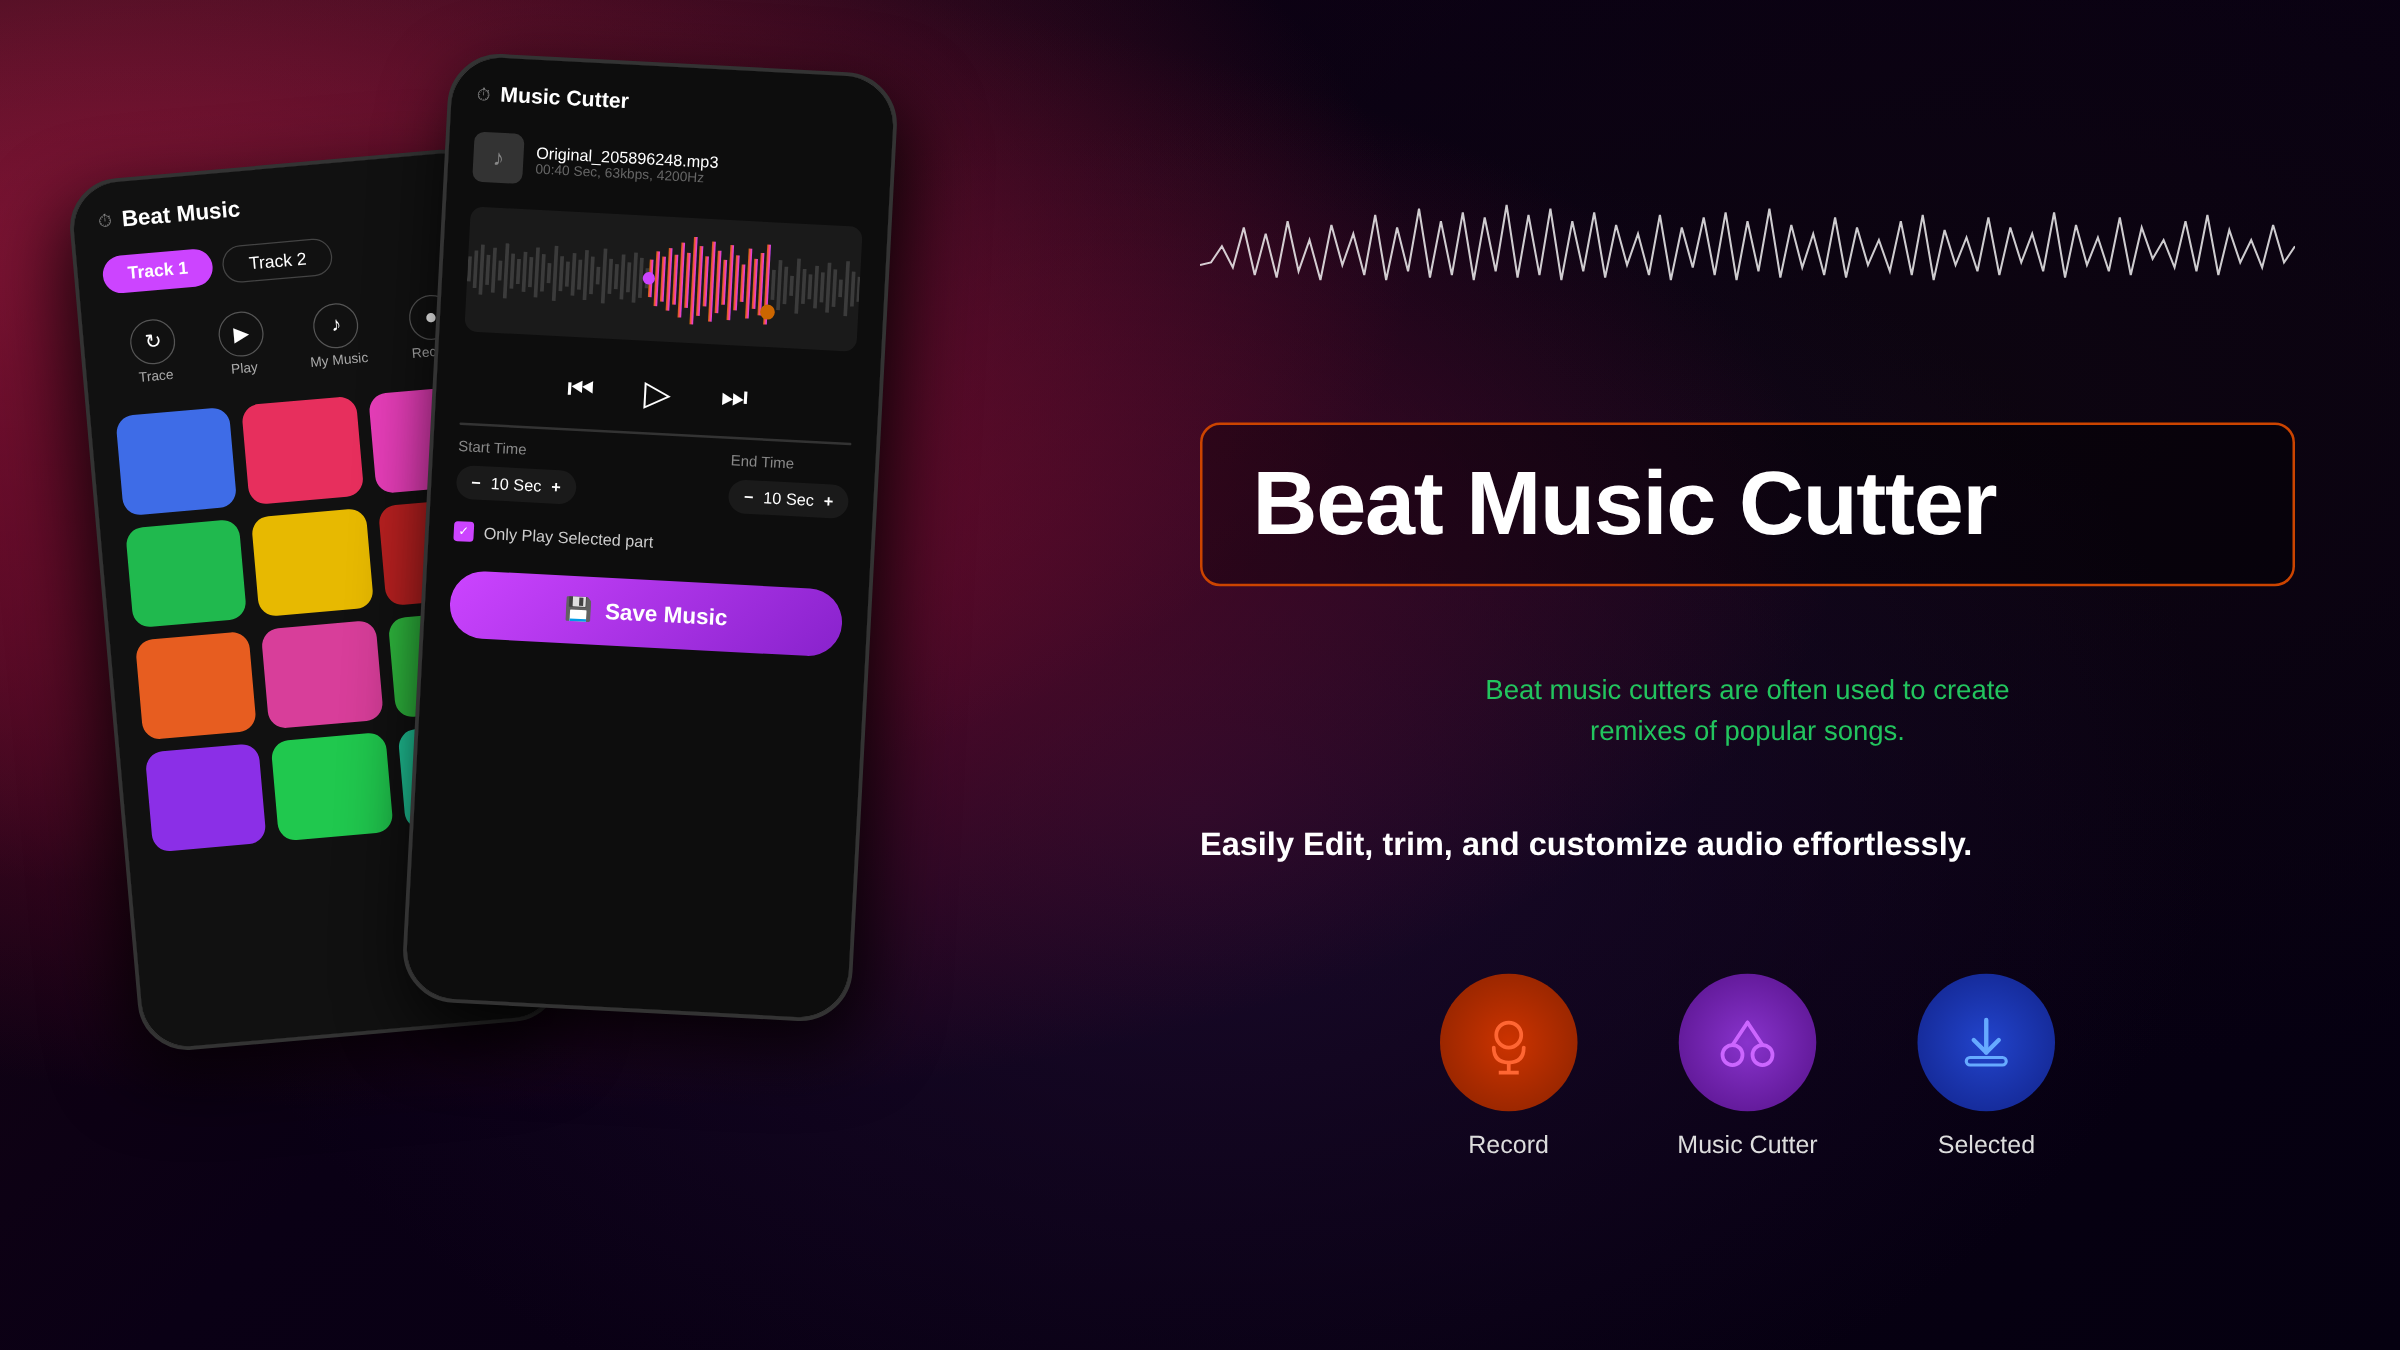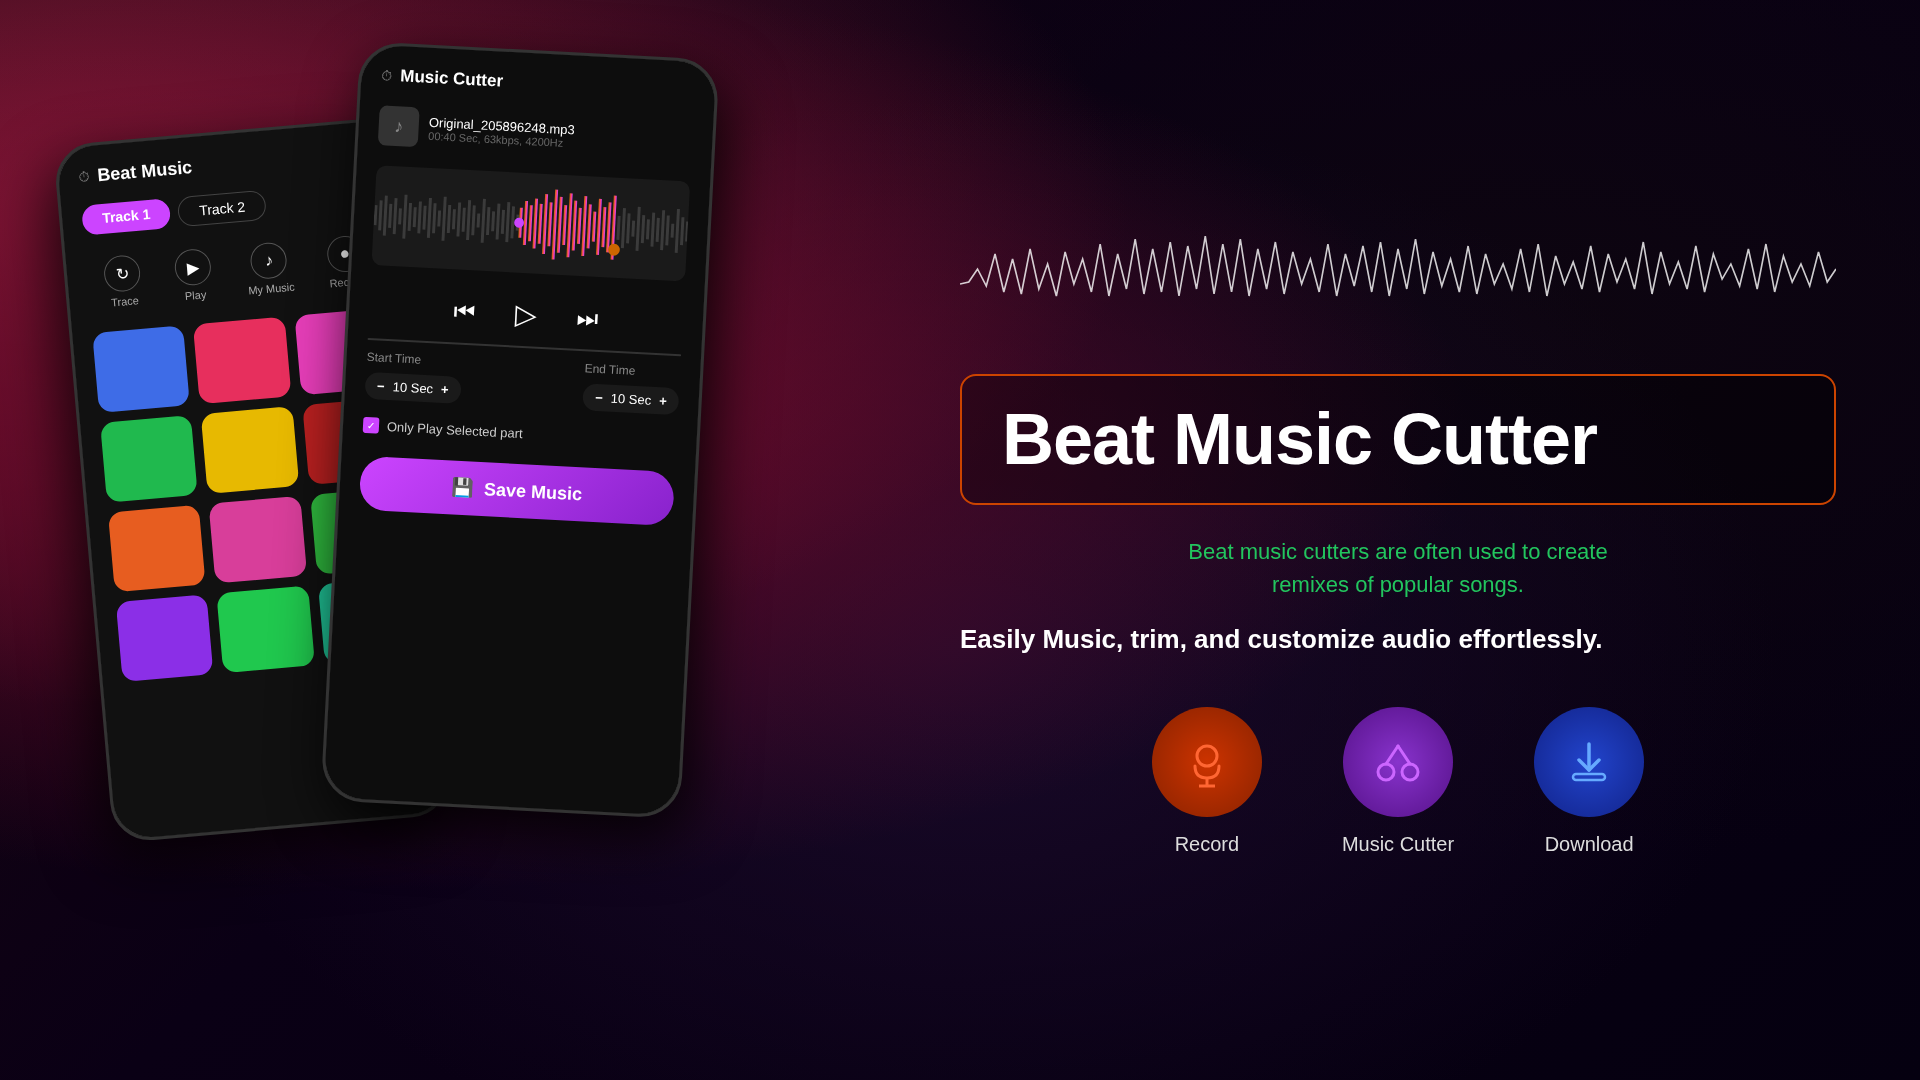--- a/index.html
+++ b/index.html
@@ -327,20 +327,21 @@
     .right-section {
       position: absolute;
       right: 0;
       top: 0;
       width: 1060px;
       height: 1080px;
       display: flex;
       flex-direction: column;
       justify-content: center;
       padding: 60px 84px 60px 100px;
+      gap: 36px;
     }
 
     
     .waveform-graphic {
       width: 100%;
       height: 120px;
       margin-bottom: 30px;
     }
 
     .waveform-graphic svg {
@@ -634,21 +635,21 @@
   </div>
 
   <div class="title-box">
     <div class="main-title">Beat Music Cutter</div>
   </div>
 
   <div class="subtitle-text">
     Beat music cutters are often used to create<br>remixes of popular songs.
   </div>
 
-  <div class="highlight-text">Easily Music, trim, and customize audio effortlessly.</div>
+  <div class="highlight-text">Easily Edit, trim, and customize audio effortlessly.</div>
 
   <div class="features-row">
 
     <div class="feature-item">
       <div class="feature-icon-circle feature-icon-record">
         <svg width="52" height="52" viewBox="0 0 52 52" fill="none" xmlns="http://www.w3.org/2000/svg">
           <circle cx="26" cy="20" r="10" stroke="#ff6633" stroke-width="3" fill="none"></circle>
           <path d="M14 30 Q14 42 26 42 Q38 42 38 30" stroke="#ff6633" stroke-width="3" fill="none" stroke-linecap="round"></path>
           <line x1="26" y1="42" x2="26" y2="50" stroke="#ff6633" stroke-width="3"></line>
           <line x1="18" y1="50" x2="34" y2="50" stroke="#ff6633" stroke-width="3"></line>
@@ -670,18 +671,18 @@
     </div>
 
     <div class="feature-item">
       <div class="feature-icon-circle feature-icon-download">
         <svg width="52" height="52" viewBox="0 0 52 52" fill="none" xmlns="http://www.w3.org/2000/svg">
           <path d="M26 8 L26 34" stroke="#66aaff" stroke-width="3.5" stroke-linecap="round"></path>
           <path d="M16 24 L26 34 L36 24" stroke="#66aaff" stroke-width="3.5" stroke-linecap="round" stroke-linejoin="round"></path>
           <rect x="10" y="38" width="32" height="6" rx="3" stroke="#66aaff" stroke-width="2.5" fill="none"></rect>
         </svg>
       </div>
-      <span class="feature-label">Download</span>
+      <span class="feature-label">Selected</span>
     </div>
 
   </div>
 
 </div>
 
 </body></html>

